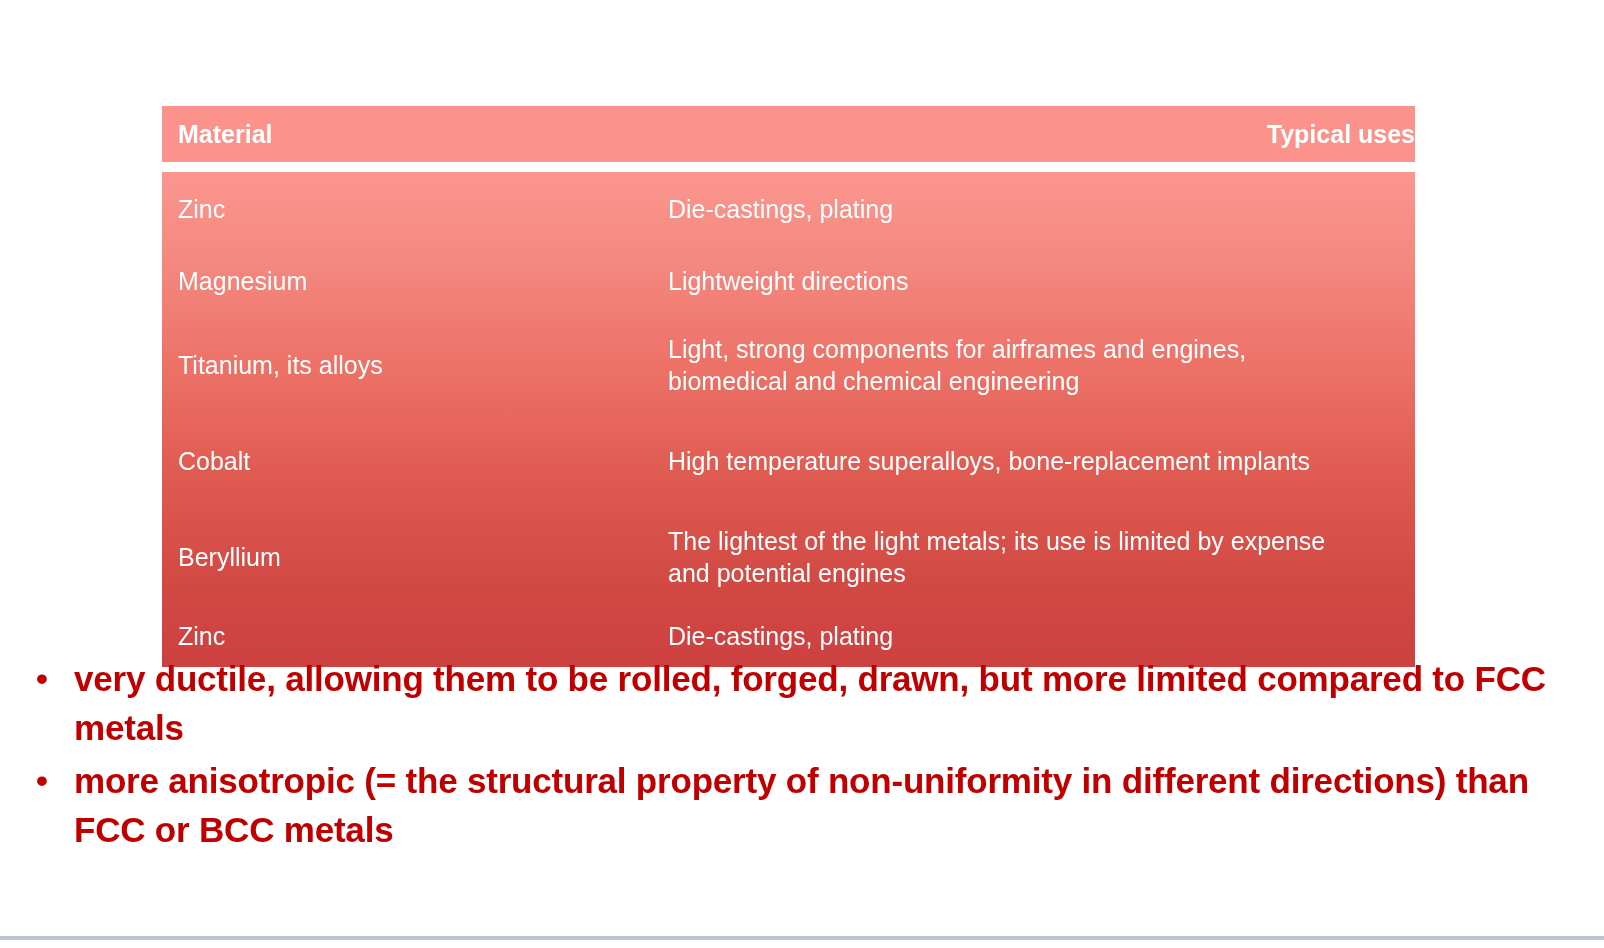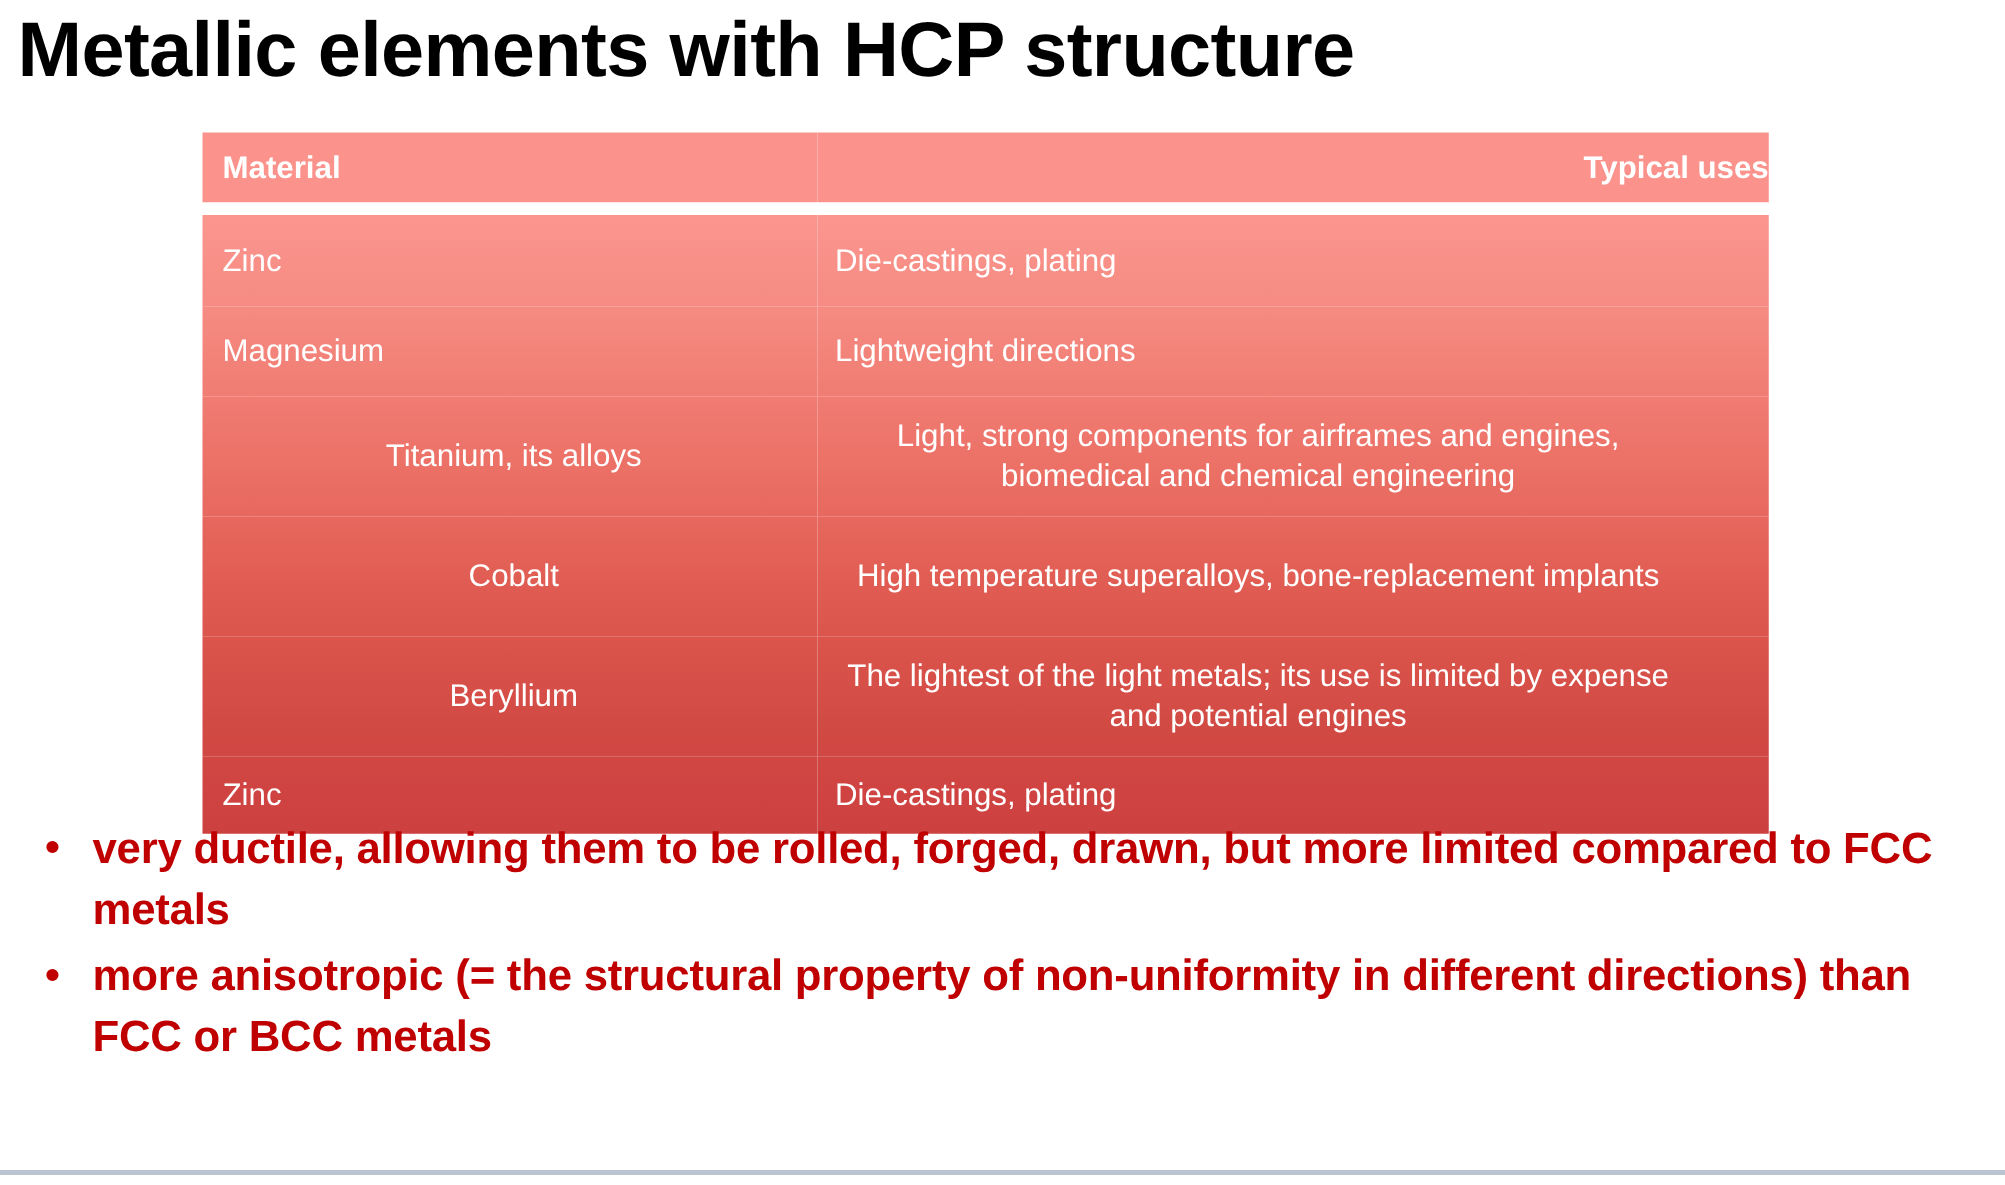--- a/index.html
+++ b/index.html
@@ -81,21 +81,21 @@
     padding: 0 10px 0 16px;
     line-height: 1.28;
     margin-top: 24px;
   }
   .tbl-body td.col-uses { padding-left: 14px; padding-right: 70px; }
 
   .col-material { width: 476px; }
   .col-uses { width: 747px; }
 
   
-  .r-h-tall { height: 96px; text-align: center; }
+  .r-h-tall { height: 96px; }
   .r-h-mid  { height: 72px; }
   .r-h-std  { height: 73px; }
   .r-h-last { height: 62px; }
 
   
   .bullets {
     position: absolute;
     left: 22px;
     top: 654px;
     width: 1570px;
@@ -132,21 +132,20 @@
     width: 1604px;
     height: 4px;
     background: #bcc4d4;
   }
 </style>
 </head>
 <body>
 
 <div class="slide">
 
-  <div class="slide-title">Metallic elements with HCP structure</div>
 
   <div class="table-wrap">
     <table class="tbl">
       <thead>
         <tr class="tbl-header-row">
           <th class="col-material">Material</th>
           <th class="col-uses">Typical uses</th>
         </tr>
       </thead>
       <tbody>

